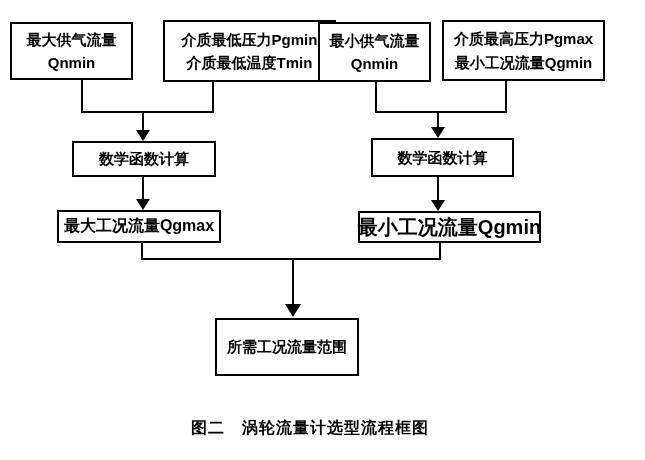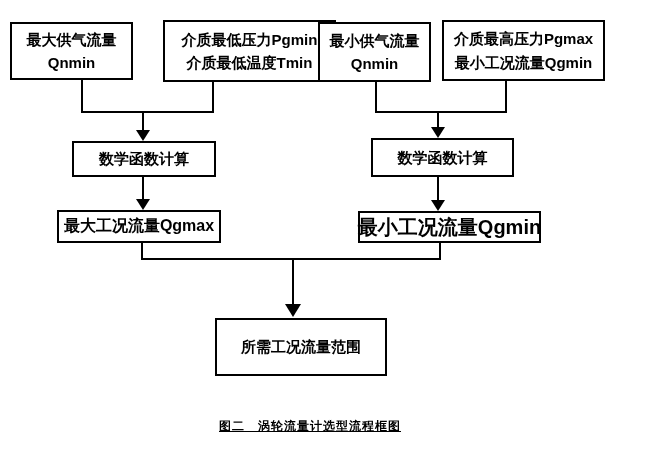--- a/index.html
+++ b/index.html
@@ -41,32 +41,31 @@
   .node .ln { white-space: nowrap; }
 
   .node-qnmax      { left: 10px;  top: 22px;  width: 123px; height: 58px; }
   .node-pgmin-tmax { left: 136px; top: 20px;  width: 173px; height: 62px; margin-left: 27px; }
   .node-qnmin      { left: 318px; top: 22px;  width: 113px; height: 60px; }
   .node-pgmax-tmin { left: 442px; top: 20px;  width: 163px; height: 61px; }
   .node-math-left  { left: 72px;  top: 141px; width: 144px; height: 36px; }
   .node-math-right { left: 371px; top: 138px; width: 143px; height: 39px; }
   .node-qgmax      { left: 57px;  top: 210px; width: 164px; height: 33px; font-size: 16px; }
   .node-qgmin      { left: 358px; top: 211px; width: 183px; height: 32px; font-size: 20px; }
-  .node-result     { left: 215px; top: 318px; width: 172px; height: 58px; }
+  .node-result     { left: 215px; top: 318px; width: 144px; height: 58px; }
 
   .caption {
     position: absolute;
     left: 0;
     top: 418px;
     width: 620px;
     text-align: center;
     font-weight: 700;
-    font-size: 12px;
+    font-size: 16px;
     letter-spacing: 1px;
-    text-decoration: underline;
   }
 </style>
 </head>
 <body>
 
 <div class="stage">
 
   <svg class="connectors" viewBox="0 0 645 460" xmlns="http://www.w3.org/2000/svg">
 
     <g stroke="#000000" stroke-width="2" fill="none">

